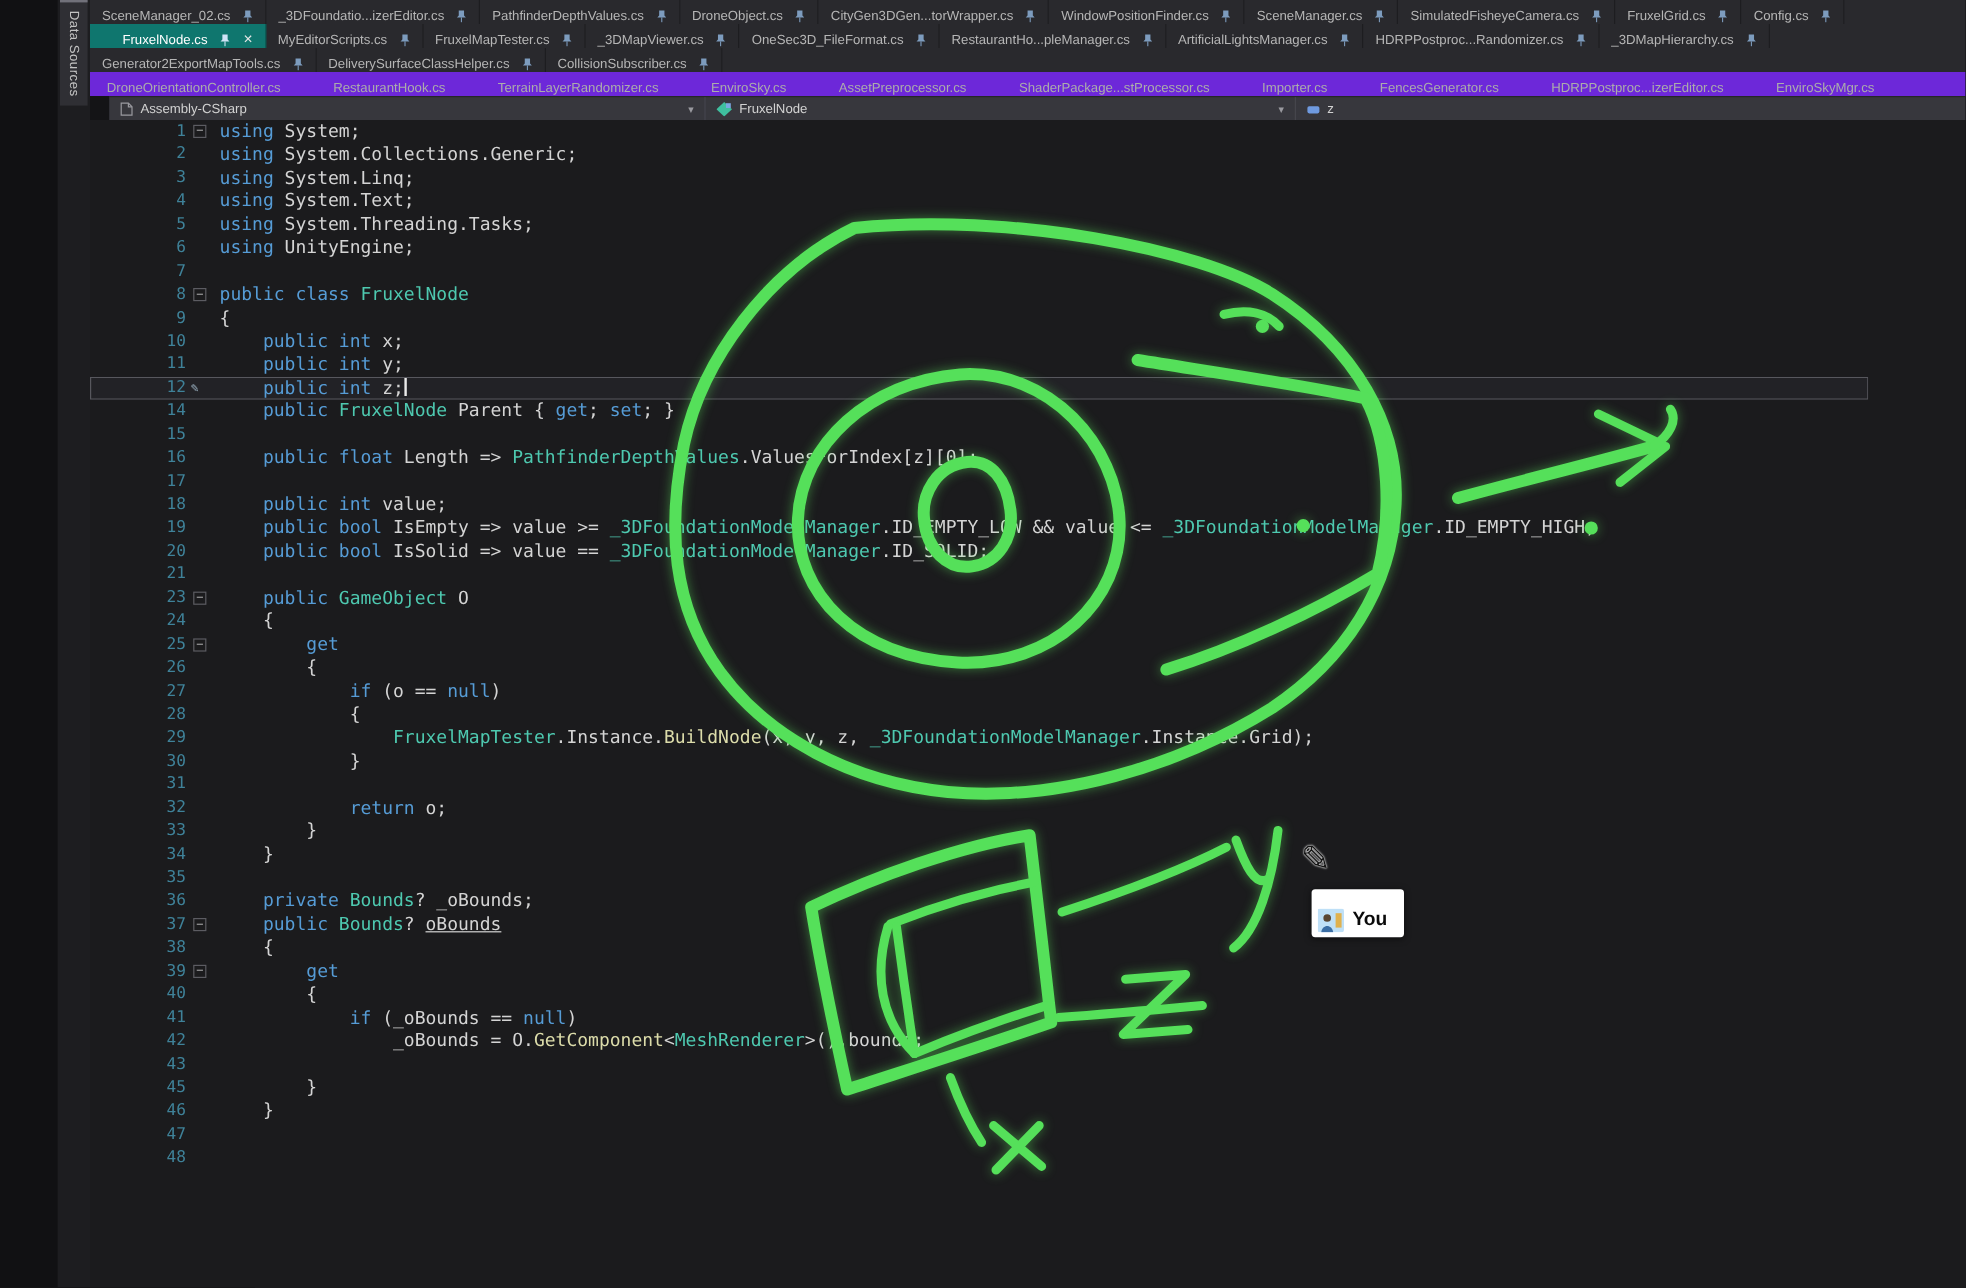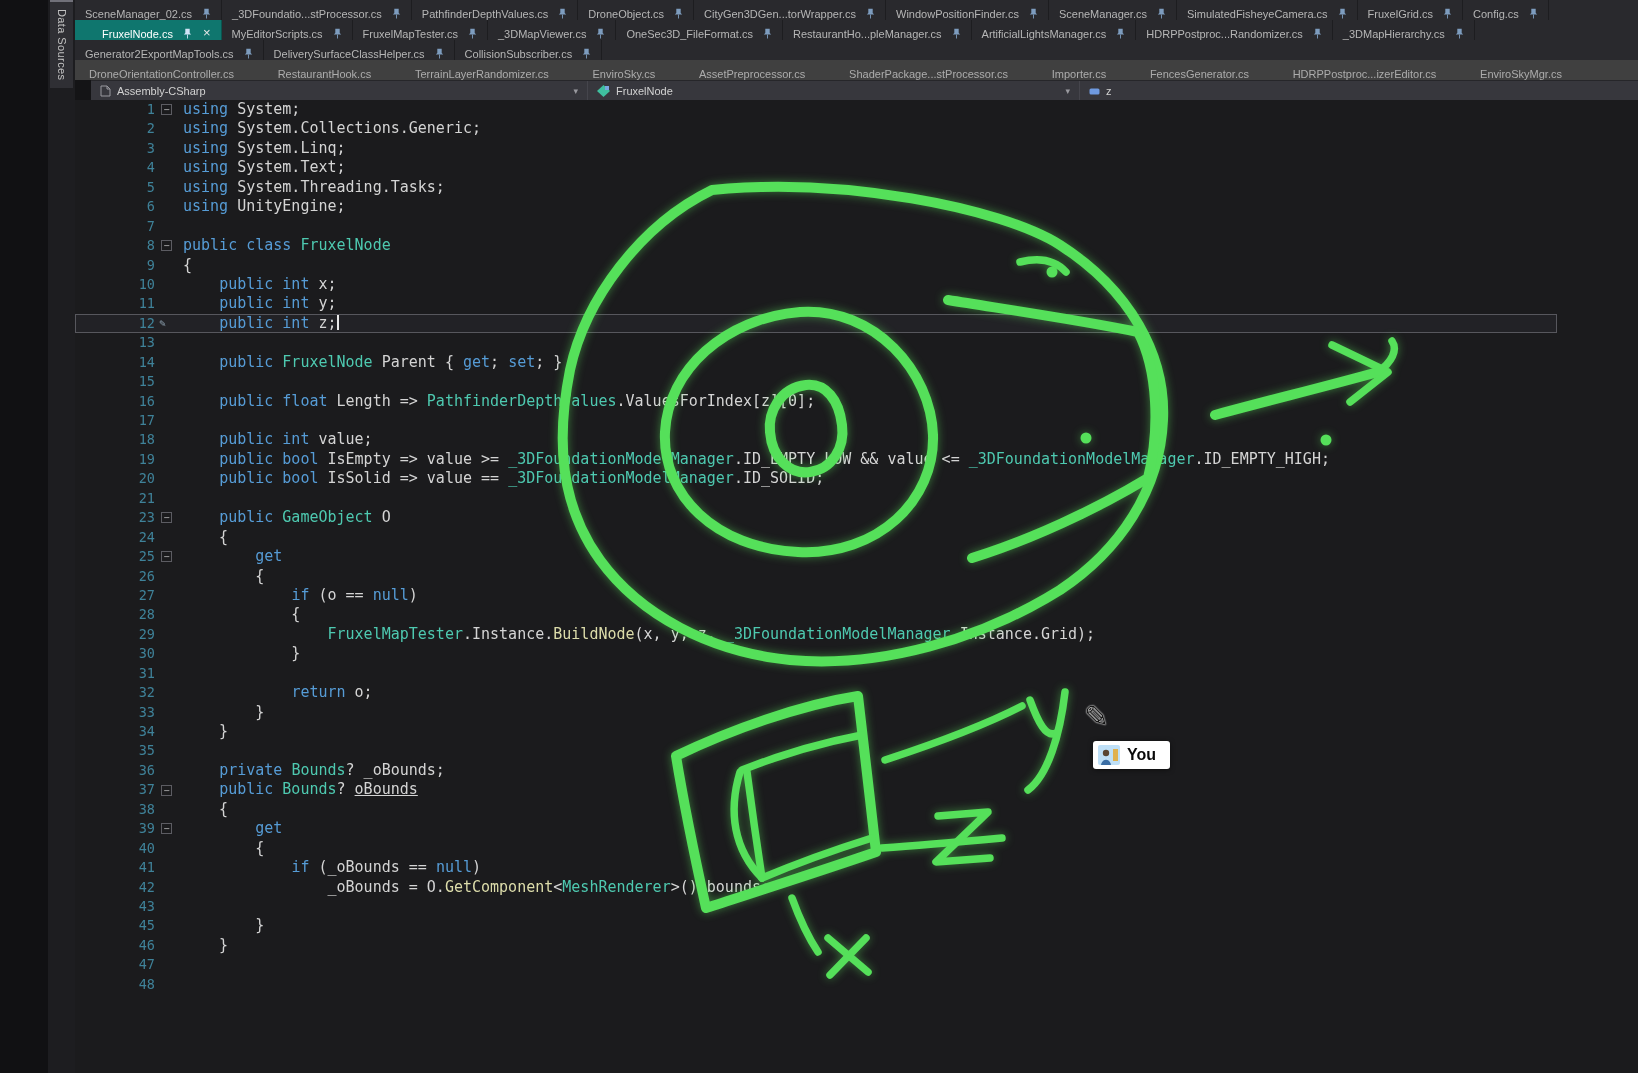--- a/index.html
+++ b/index.html
@@ -9,21 +9,21 @@
   
   .left-rail { position: absolute; left: 0; top: 0; width: 75px; height: 1073px; background: #111113; z-index: 1; }
   .rail-inner { position: absolute; left: 48px; top: 0; width: 27px; height: 100%; background: #1d1d20; }
   .vert-tab { position: absolute; left: 50px; top: 0; width: 23px; height: 88px; background: #2f2f34;
               border-top: 2px solid #71717a; display: flex; align-items: center; justify-content: center; cursor: pointer; }
   .vert-tab span { writing-mode: vertical-rl; font-size: 11px; color: #c2c2c2; letter-spacing: .4px; }
 
   
   .top-area { position: absolute; left: 75px; top: 0; width: 1563px; z-index: 2; }
   .tab-row { height: 20px; display: flex; background: #29292d; overflow: hidden; }
-  .tab-row.r4 { background: #404040; justify-content: space-between; padding: 0 66px 0 4px; }
+  .tab-row.r4 { background: #6d28d9; justify-content: space-between; padding: 0 66px 0 4px; }
   .tab { display: flex; align-items: flex-end; gap: 10px; padding: 0 10px; font-size: 11px; color: #b6b6b6;
          white-space: nowrap; border-right: 1px solid rgba(0,0,0,.28); cursor: pointer; }
   .tab-row.r4 .tab { border-right: none; color: #acacac; }
   .tab.active { background: #0f766e; color: #ffffff; padding-left: 27px; }
   .pin { display: inline-flex; }
   .pin svg * { fill: #7d9cbe; }
   .tab.active .pin svg * { fill: #cfe3f6; }
   .tab .close { font-size: 13px; color: #e8e8e8; margin-left: 1px; }
 
   
@@ -56,21 +56,21 @@
   
   .overlay { position: absolute; left: 0; top: 0; z-index: 5; pointer-events: none;
              filter: drop-shadow(0 0 5px rgba(100,255,100,.42)); }
   .overlay path { stroke: var(--ann, #55e05a); stroke-width: 10; fill: none; stroke-linecap: round; stroke-linejoin: round; }
   .overlay path.thin { stroke-width: 7.5; }
   .overlay circle { fill: var(--ann, #55e05a); }
 
   .pencil-cursor { position: absolute; left: 1084px; top: 699px; z-index: 7; font-size: 30px; color: #151515;
                    font-family: "DejaVu Sans", sans-serif; text-shadow: 0 0 2px #fff, 0 0 1px #fff; }
   .you-chip { position: absolute; left: 1093px; top: 741px; z-index: 7; display: flex; align-items: center; gap: 7px;
-              background: #ffffff; border-radius: 3px; padding: 4px 14px 4px 5px; box-shadow: 0 1px 5px rgba(0,0,0,.5); }
+              background: #ffffff; border-radius: 3px; padding: 16px 14px 4px 5px; box-shadow: 0 1px 5px rgba(0,0,0,.5); }
   .you-chip .label { font-weight: bold; font-size: 16px; color: #0a0a0a; }
   .avatar { width: 22px; height: 20px; border-radius: 2px; overflow: hidden; display: inline-flex; }
 </style>
 </head>
 <body>
 
 <div class="left-rail">
   <div class="rail-inner"></div>
   <div class="vert-tab">
     <span>Data Sources</span>
@@ -82,21 +82,21 @@
       <div class="tab">
         <span>SceneManager_02.cs</span>
         <span class="pin">
           <svg width="9" height="12" viewBox="0 0 9 12">
             <path d="M2.3 0.8 H6.7 V5 L8.2 6.5 H0.8 L2.3 5 Z"></path>
             <rect x="4.05" y="6.5" width="0.9" height="4"></rect>
           </svg>
         </span>
       </div>
       <div class="tab">
-        <span>_3DFoundatio...stProcessor.cs</span>
+        <span>_3DFoundatio...izerEditor.cs</span>
         <span class="pin">
           <svg width="9" height="12" viewBox="0 0 9 12">
             <path d="M2.3 0.8 H6.7 V5 L8.2 6.5 H0.8 L2.3 5 Z"></path>
             <rect x="4.05" y="6.5" width="0.9" height="4"></rect>
           </svg>
         </span>
       </div>
       <div class="tab">
         <span>PathfinderDepthValues.cs</span>
         <span class="pin">
@@ -406,25 +406,20 @@
       </div>
       <div class="code-line">
         <span class="line-num">11</span>
         <span class="fold-col"></span>
         <span class="line-text"><span class="t-n">    </span><span class="t-k">public int</span><span class="t-n"> y;</span></span>
       </div>
       <div class="code-line current">
         <span class="line-num">12<span class="gutter-pencil">✎</span></span>
         <span class="fold-col"></span>
         <span class="line-text"><span class="t-n">    </span><span class="t-k">public int</span><span class="t-n"> z;</span><span class="caret"></span></span>
-      </div>
-      <div class="code-line">
-        <span class="line-num">13</span>
-        <span class="fold-col"></span>
-        <span class="line-text"></span>
       </div>
       <div class="code-line">
         <span class="line-num">14</span>
         <span class="fold-col"></span>
         <span class="line-text"><span class="t-n">    </span><span class="t-k">public </span><span class="t-t">FruxelNode</span><span class="t-n"> Parent { </span><span class="t-k">get</span><span class="t-n">; </span><span class="t-k">set</span><span class="t-n">; }</span></span>
       </div>
       <div class="code-line">
         <span class="line-num">15</span>
         <span class="fold-col"></span>
         <span class="line-text"></span>

